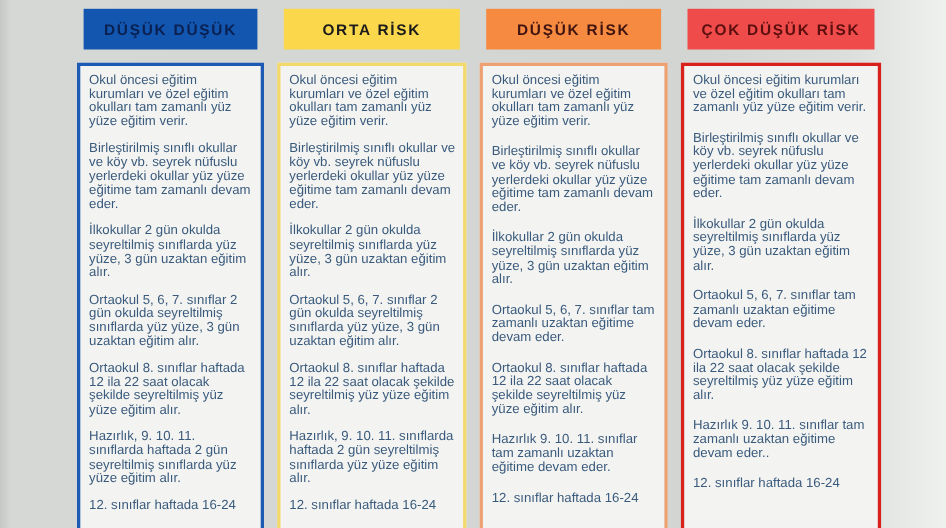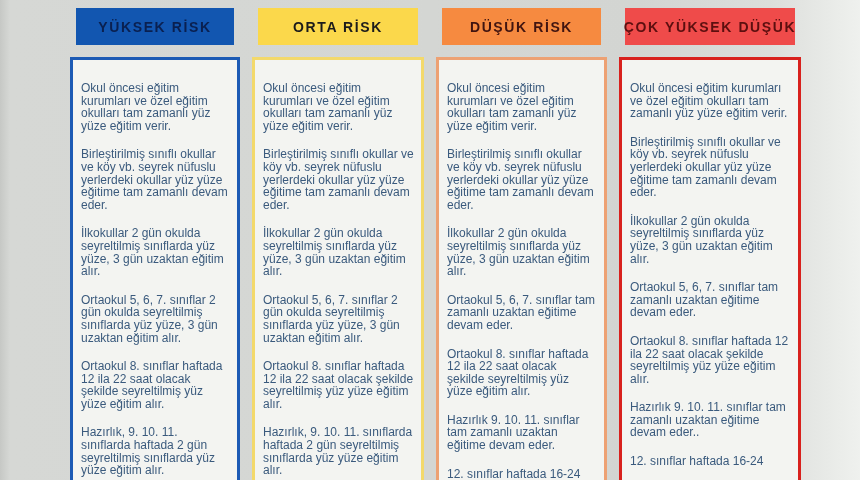--- a/index.html
+++ b/index.html
@@ -27,30 +27,30 @@
     white-space: nowrap;
   }
   .box {
     margin-top: 12px; flex: 1;
     background: #f3f4f1;
     border: 3px solid var(--border);
     padding: 6px 7px 0 8px;
     color: #3a5a7d;
     font-size: 12px; line-height: 12.6px;
   }
-  .box p { margin: 16px 0 12px 0; }
+  .box p { margin: 0 0 12px 0; }
   .gap-lg p { margin-bottom: 15px; }
 </style>
 </head>
 <body>
 
 <div class="wrap">
 
   <div class="column col-0" style="--hdr: #1256b0; --hdr-text: #0a2050; --border: #1c5ab4;">
-    <div class="hdr">YÜKSEK RİSK</div>
+    <div class="hdr">DÜŞÜK DÜŞÜK</div>
     <div class="box">
       <p>Okul öncesi eğitim kurumları ve özel eğitim okulları tam zamanlı yüz yüze eğitim verir.</p>
       <p>Birleştirilmiş sınıflı okullar ve köy vb. seyrek nüfuslu yerlerdeki okullar yüz yüze eğitime tam zamanlı devam eder.</p>
       <p>İlkokullar 2 gün okulda seyreltilmiş sınıflarda yüz yüze, 3 gün uzaktan eğitim alır.</p>
       <p>Ortaokul 5, 6, 7. sınıflar 2 gün okulda seyreltilmiş sınıflarda yüz yüze, 3 gün uzaktan eğitim alır.</p>
       <p>Ortaokul 8. sınıflar haftada 12 ila 22 saat olacak şekilde seyreltilmiş yüz yüze eğitim alır.</p>
       <p>Hazırlık, 9. 10. 11. sınıflarda haftada 2 gün seyreltilmiş sınıflarda yüz yüze eğitim alır.</p>
       <p>12. sınıflar haftada 16-24</p>
     </div>
   </div>
@@ -75,21 +75,21 @@
       <p>Birleştirilmiş sınıflı okullar ve köy vb. seyrek nüfuslu yerlerdeki okullar yüz yüze eğitime tam zamanlı devam eder.</p>
       <p>İlkokullar 2 gün okulda seyreltilmiş sınıflarda yüz yüze, 3 gün uzaktan eğitim alır.</p>
       <p>Ortaokul 5, 6, 7. sınıflar tam zamanlı uzaktan eğitime devam eder.</p>
       <p>Ortaokul 8. sınıflar haftada 12 ila 22 saat olacak şekilde seyreltilmiş yüz yüze eğitim alır.</p>
       <p>Hazırlık 9. 10. 11. sınıflar tam zamanlı uzaktan eğitime devam eder.</p>
       <p>12. sınıflar haftada 16-24</p>
     </div>
   </div>
 
   <div class="column col-3" style="--hdr: #ef4b4a; --hdr-text: #5c0f0f; --border: #d8211d;">
-    <div class="hdr">ÇOK YÜKSEK DÜŞÜK</div>
+    <div class="hdr">ÇOK DÜŞÜK RİSK</div>
     <div class="box gap-lg">
       <p>Okul öncesi eğitim kurumları ve özel eğitim okulları tam zamanlı yüz yüze eğitim verir.</p>
       <p>Birleştirilmiş sınıflı okullar ve köy vb. seyrek nüfuslu yerlerdeki okullar yüz yüze eğitime tam zamanlı devam eder.</p>
       <p>İlkokullar 2 gün okulda seyreltilmiş sınıflarda yüz yüze, 3 gün uzaktan eğitim alır.</p>
       <p>Ortaokul 5, 6, 7. sınıflar tam zamanlı uzaktan eğitime devam eder.</p>
       <p>Ortaokul 8. sınıflar haftada 12 ila 22 saat olacak şekilde seyreltilmiş yüz yüze eğitim alır.</p>
       <p>Hazırlık 9. 10. 11. sınıflar tam zamanlı uzaktan eğitime devam eder..</p>
       <p>12. sınıflar haftada 16-24</p>
     </div>
   </div>

